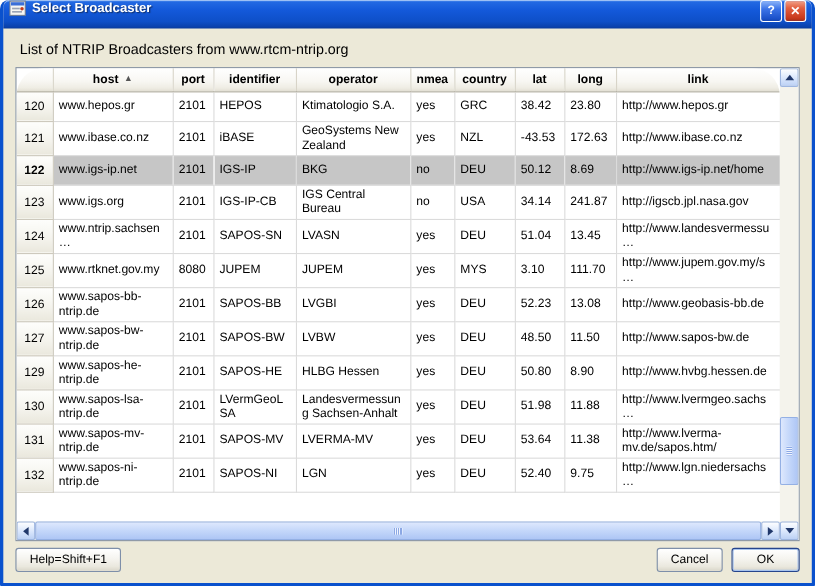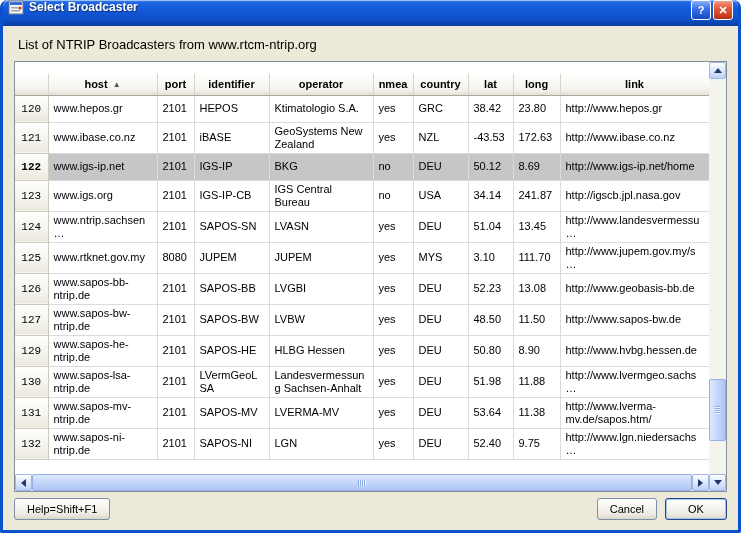--- a/index.html
+++ b/index.html
@@ -39,42 +39,41 @@
 
   
   .client { padding: 9px 11px 0 11px; position: relative; height: 504px; }
   .caption { font-size: 13px; color: #000; margin: 2px 0 9px 4px; }
 
   
   .frame {
     position: relative; width: 713px; height: 431px;
     border: 1px solid #84909E; background: #fff; overflow: hidden;
   }
-  .table-area { position: absolute; left: 0; top: 12px; width: 694px; height: 100%; overflow: hidden; }
+  .table-area { position: absolute; left: 0; top: 0; width: 694px; height: 100%; overflow: hidden; border-radius: 25px; }
 
   table { border-collapse: collapse; table-layout: fixed; width: 694px; font-size: 11px; }
   .col-0 { width: 33px; }  .col-1 { width: 109px; } .col-2 { width: 37px; }
   .col-3 { width: 75px; }  .col-4 { width: 104px; } .col-5 { width: 40px; }
   .col-6 { width: 55px; }  .col-7 { width: 45px; }  .col-8 { width: 47px; }
   .col-9 { width: 149px; }
 
   thead th {
     height: 21px; font-weight: bold; text-align: center; padding: 1px 3px;
     background: linear-gradient(180deg,#FFFFFF 0%,#F8F7F3 55%,#EFEDE4 85%,#E2DFD3 100%);
     border-right: 1px solid #D8D4C8; border-bottom: 1px solid #ACA899;
     white-space: nowrap; overflow: hidden;
   }
   .sort { font-size: 8px; color: #555; margin-left: 5px; vertical-align: 1px; }
 
   tbody th {
     font-weight: normal; text-align: center; padding: 2px 3px;
     background: linear-gradient(180deg,#FEFEFC 0%,#F5F4EE 55%,#EAE8DD 100%);
     border-right: 1px solid #CDC9BD; border-bottom: 1px solid #CDC9BD;
     font-size: 11px;
-    font-family: Liberation Mono, monospace;
   }
   td {
     border-right: 1px solid #DBDBDB; border-bottom: 1px solid #DBDBDB;
     padding: 2px 5px; height: 27px; line-height: 13px;
     vertical-align: middle; overflow: hidden; word-wrap: break-word;
     background: #fff; color: #000;
   }
   tr.selected td { background: #C6C6C6; }
   tr.selected th { font-weight: bold; }
 

